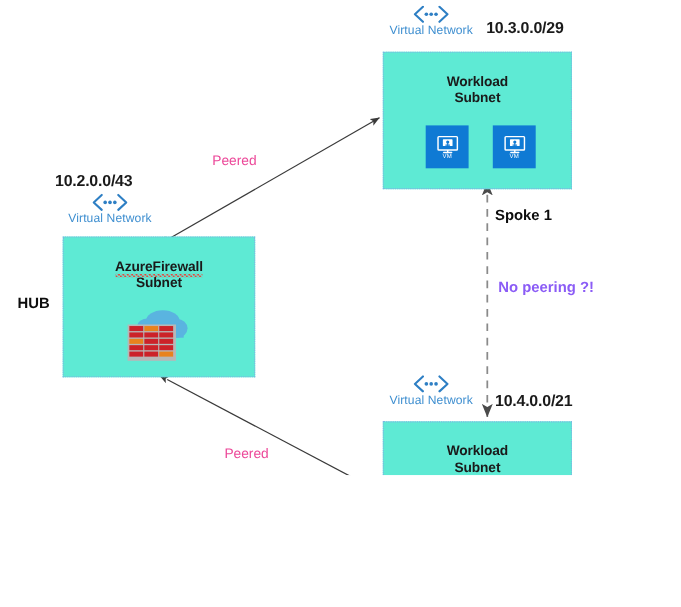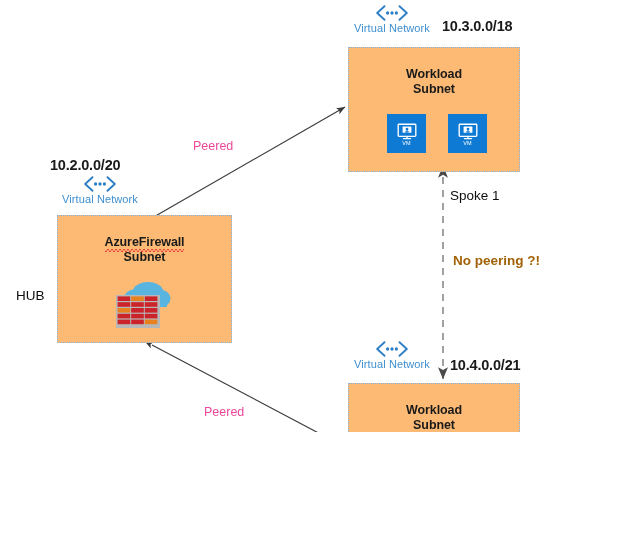--- a/index.html
+++ b/index.html
@@ -49,21 +49,21 @@
     font-weight: bold;
     color: #1a1a1a;
     white-space: nowrap;
     letter-spacing: -0.2px;
   }
 
   
   .subnet-box {
     position: absolute;
     border: 1.6px dotted #7fb4e3;
-    background: #fdba74;
+    background: #5eead4;
     box-sizing: border-box;
   }
   .subnet-title {
     position: absolute;
     left: 0;
     right: 0;
     text-align: center;
     font-family: "Liberation Sans", sans-serif;
     font-size: 12.5px;
     font-weight: bold;
@@ -139,27 +139,27 @@
     font-family: "Liberation Sans", sans-serif;
     white-space: nowrap;
   }
   .annot-peered {
     font-size: 12.5px;
     color: #ec4899;
     font-weight: normal;
   }
   .annot-bold {
     font-size: 13.5px;
-    font-weight: normal;
+    font-weight: bold;
     color: #0d0d0d;
   }
   .annot-warn {
     font-size: 13.5px;
     font-weight: bold;
-    color: #a16207;
+    color: #8b5cf6;
   }
 </style>
 </head>
 <body>
 
 <div id="canvas">
 
   <svg id="connectors" viewBox="0 0 619 552" xmlns="http://www.w3.org/2000/svg">
     <defs>
       <marker id="arrowEnd" markerWidth="9" markerHeight="9" refX="7.4" refY="3.1" orient="auto" markerUnits="strokeWidth">
@@ -195,21 +195,21 @@
         <path d="M9.5 1.2 L2.2 8 L9.5 14.8" fill="none" stroke="#2e7fc4" stroke-width="1.9" stroke-linecap="round" stroke-linejoin="round"></path>
         <path d="M24.5 1.2 L31.8 8 L24.5 14.8" fill="none" stroke="#2e7fc4" stroke-width="1.9" stroke-linecap="round" stroke-linejoin="round"></path>
         <circle cx="12.6" cy="8" r="1.65" fill="#2e7fc4"></circle>
         <circle cx="17.0" cy="8" r="1.65" fill="#2e7fc4"></circle>
         <circle cx="21.4" cy="8" r="1.65" fill="#2e7fc4"></circle>
       </svg>
     </span>
     <span class="vnet-label">Virtual Network</span>
   </div>
 
-  <div class="cidr" style="left:442px; top:18px;">10.3.0.0/18</div>
+  <div class="cidr" style="left:442px; top:18px;">10.3.0.0/29</div>
 
   <div class="subnet-box" style="left:348px; top:47px; width:172px; height:125px;">
     <div class="subnet-title" style="top:19px;">
       <span>Workload</span><br>
       <span>Subnet</span>
     </div>
 
     <div class="vm-row" style="left:38px; top:66px;">
       <div class="vm-icon">
         <svg width="20" height="17" viewBox="0 0 20 17" xmlns="http://www.w3.org/2000/svg">
@@ -233,36 +233,36 @@
           <path d="M10 13.4 L10 15.4" stroke="#ffffff" stroke-width="1.3"></path>
           <path d="M6.4 15.6 L13.6 15.6" stroke="#ffffff" stroke-width="1.3" stroke-linecap="round"></path>
         </svg>
         <span class="vm-caption">VM</span>
       </div>
     </div>
   </div>
 
   <div class="annot annot-bold" style="left:450px; top:188px;">Spoke 1</div>
 
-  <div class="cidr" style="left:50px; top:157px;">10.2.0.0/20</div>
+  <div class="cidr" style="left:50px; top:157px;">10.2.0.0/43</div>
 
   <div class="vnet-group" style="left:45px; top:176px;">
     <span class="vnet-icon">
       <svg width="34" height="16" viewBox="0 0 34 16" xmlns="http://www.w3.org/2000/svg">
         <path d="M9.5 1.2 L2.2 8 L9.5 14.8" fill="none" stroke="#2e7fc4" stroke-width="1.9" stroke-linecap="round" stroke-linejoin="round"></path>
         <path d="M24.5 1.2 L31.8 8 L24.5 14.8" fill="none" stroke="#2e7fc4" stroke-width="1.9" stroke-linecap="round" stroke-linejoin="round"></path>
         <circle cx="12.6" cy="8" r="1.65" fill="#2e7fc4"></circle>
         <circle cx="17.0" cy="8" r="1.65" fill="#2e7fc4"></circle>
         <circle cx="21.4" cy="8" r="1.65" fill="#2e7fc4"></circle>
       </svg>
     </span>
     <span class="vnet-label">Virtual Network</span>
   </div>
 
-  <div class="annot annot-bold" style="left:16px; top:268px;margin-top:20px;">HUB</div>
+  <div class="annot annot-bold" style="left:16px; top:268px;">HUB</div>
 
   <div class="subnet-box" style="left:57px; top:215px; width:175px; height:128px;text-decoration:underline;">
     <div class="subnet-title" style="top:19px;">
       <span class="squiggle">AzureFirewall</span><br>
       <span>Subnet</span>
     </div>
 
     <div class="firewall-icon" style="left:54px; top:62px;">
       <svg width="64" height="52" viewBox="0 0 64 52" xmlns="http://www.w3.org/2000/svg">
 

